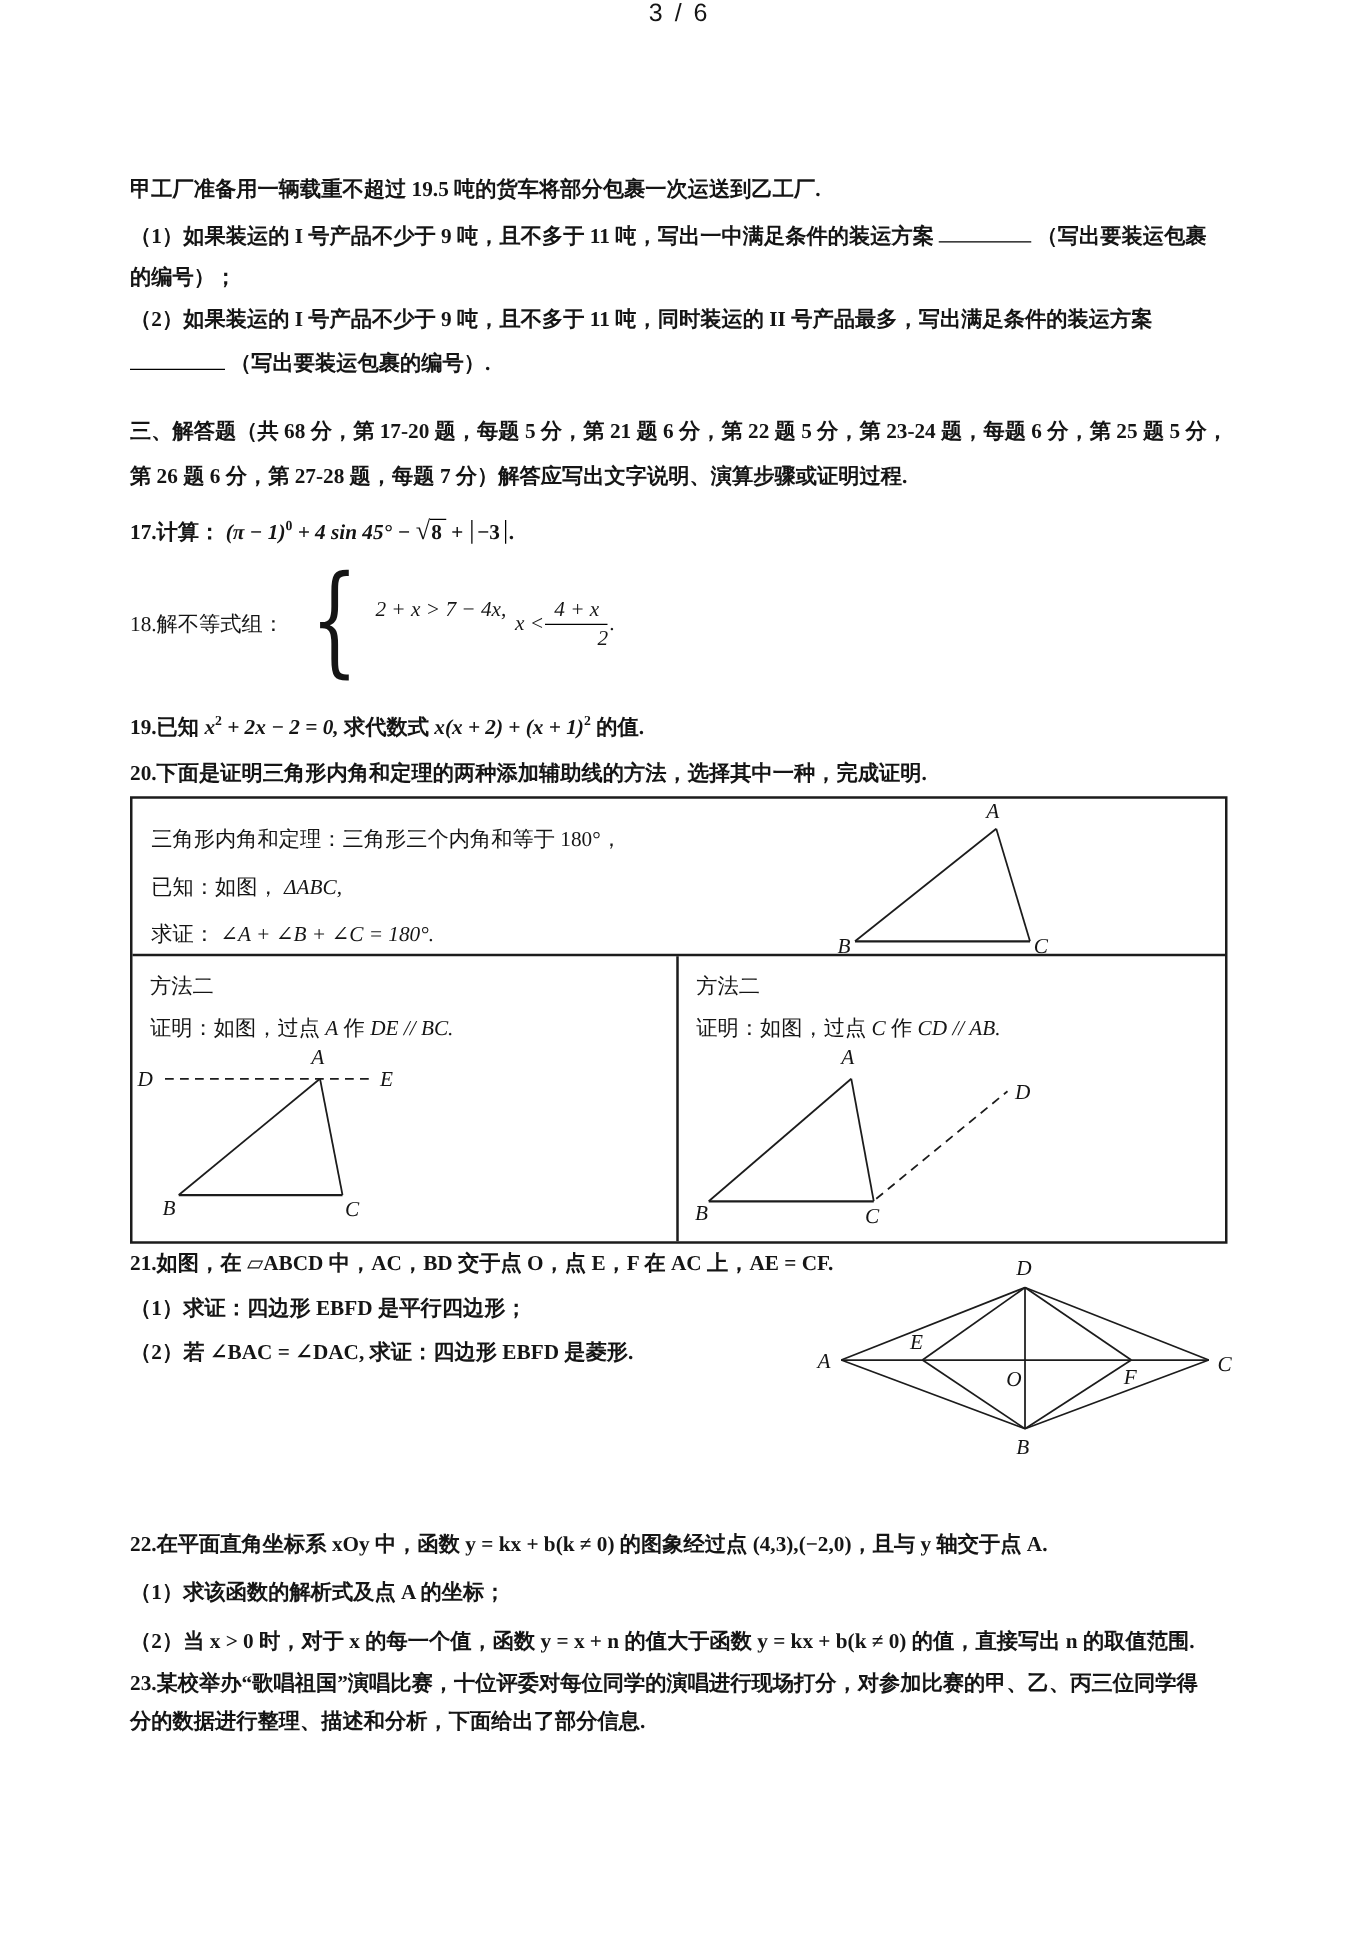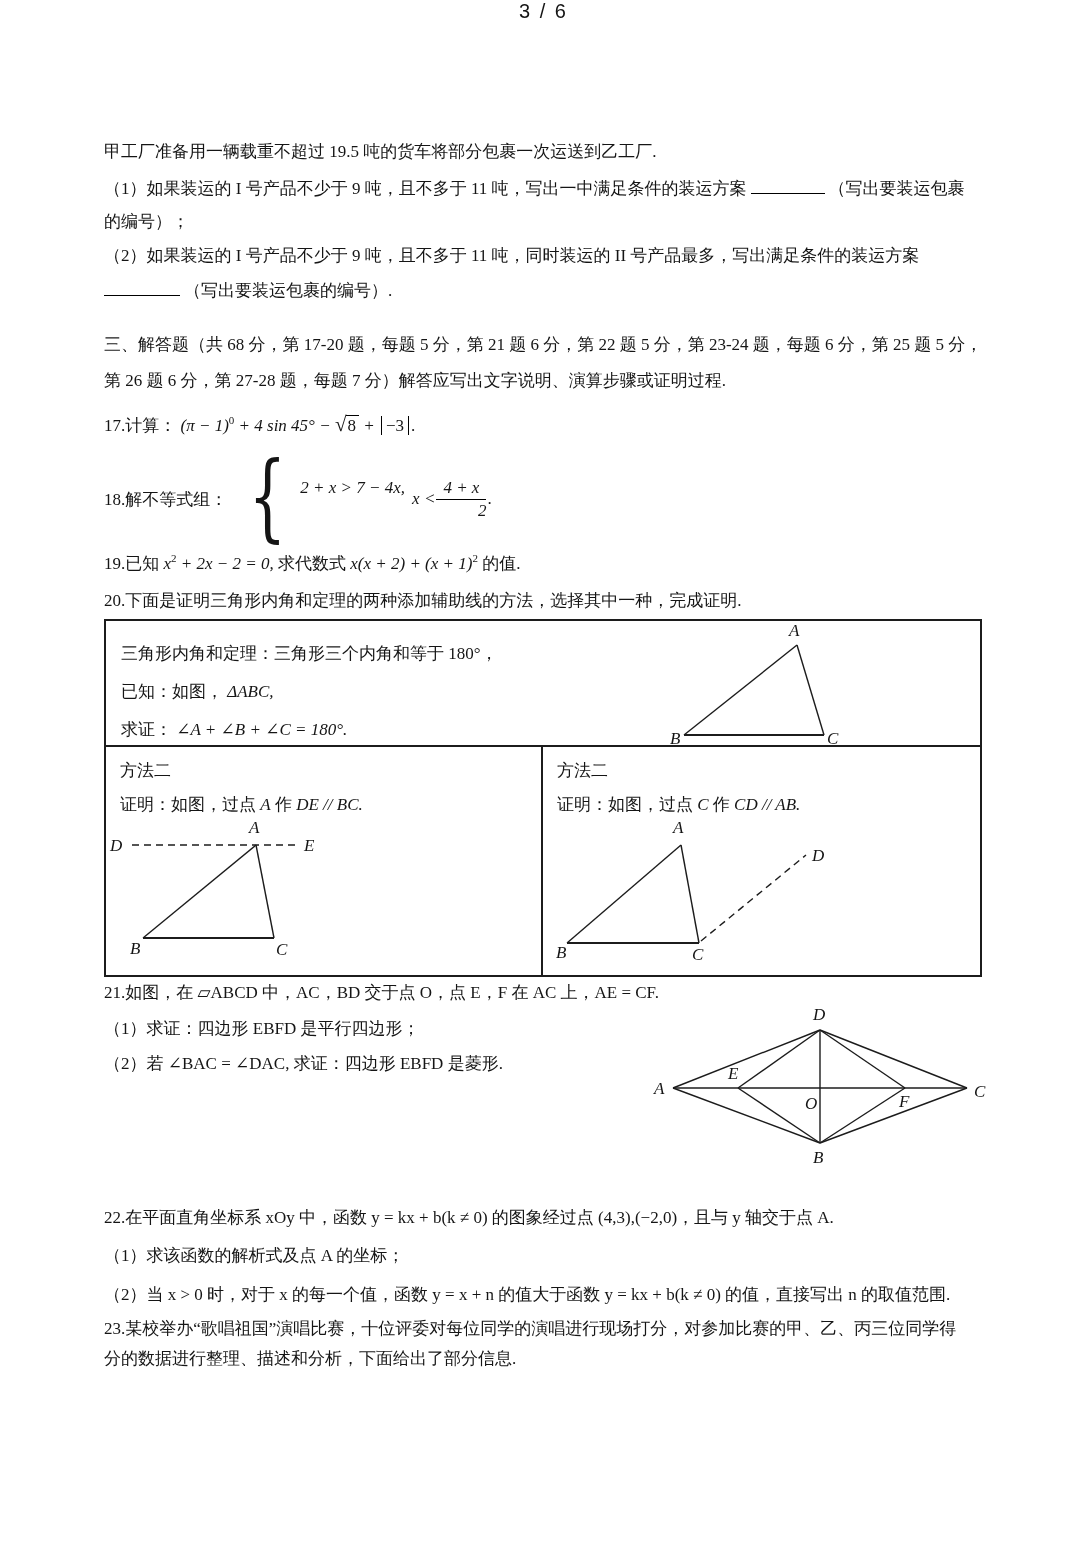--- a/index.html
+++ b/index.html
@@ -1,19 +1,19 @@
 <!DOCTYPE html>
 <html><head>
 <meta charset="utf-8">
 <style>
   html,body{margin:0;padding:0;background:#ffffff;}
   .page{position:relative;width:1087px;height:1559px;background:#fff;overflow:hidden;
         font-family:"Liberation Serif","DejaVu Serif",serif;color:#151515;font-size:17px;}
   .content{position:absolute;left:104px;top:0;width:884px;}
-  .ln{margin:0;line-height:24px;white-space:nowrap;}
+  .ln{margin:0;line-height:24px;white-space:nowrap;font-weight:bold;}
   .math{font-style:italic;}
   sup.s{font-size:11px;vertical-align:7px;font-style:normal;line-height:0;}
   .blank{display:inline-block;width:74px;border-bottom:1.4px solid #000;height:1em;vertical-align:baseline;margin:0 4px;}
   .sqrt{white-space:nowrap;}
   .rad{font-style:normal;font-size:21px;}
   .radicand{border-top:1.7px solid #000;padding:0 3px 0 1px;}
   .abs{border-left:1.3px solid #000;border-right:1.3px solid #000;padding:0 4px;margin:0 2px;}
   
   .p18{display:flex;align-items:center;height:100px;margin-top:6px;}
   .brace{font-family:"DejaVu Serif",serif;font-size:96px;font-weight:200;line-height:96px;
@@ -34,21 +34,21 @@
   .mproof{margin:12px 0 0;line-height:22px;white-space:nowrap;}
   svg text{font-family:"Liberation Serif","DejaVu Serif",serif;font-style:italic;font-size:17px;fill:#151515;}
   svg line, svg polyline, svg path{stroke:#1c1c1c;stroke-width:1.4;fill:none;}
   .figabs{position:absolute;}
   .footer{position:absolute;left:0;top:1391;width:100%;text-align:center;
           font-family:"Liberation Sans","DejaVu Sans",sans-serif;font-size:20px;letter-spacing:2px;}
   .mt12{margin-top:12px}.mt9{margin-top:9px}.mt10{margin-top:10px}.mt30{margin-top:30px}
   .mt14{margin-top:14px}.mt4{margin-top:4px}.mt11{margin-top:11px}
   .mt130{margin-top:130px}.mt15{margin-top:15px}.mt6{margin-top:6px}
   .p17line{line-height:34px;margin-top:14px;}
-  .p19line{line-height:30px;margin-top:0;}
+  .p19line{line-height:30px;margin-top:18px;}
 </style>
 </head>
 <body>
 
 <div class="page">
   <div class="content">
 
     <p class="ln" style="margin-top:140px">甲工厂准备用一辆载重不超过 19.5 吨的货车将部分包裹一次运送到乙工厂.</p>
     <p class="ln mt12"><span>（1）如果装运的 I 号产品不少于 9 吨，且不多于 11 吨，写出一中满足条件的装运方案</span><span class="blank"></span><span>（写出要装运包裹</span></p>
     <p class="ln mt9">的编号）；</p>

